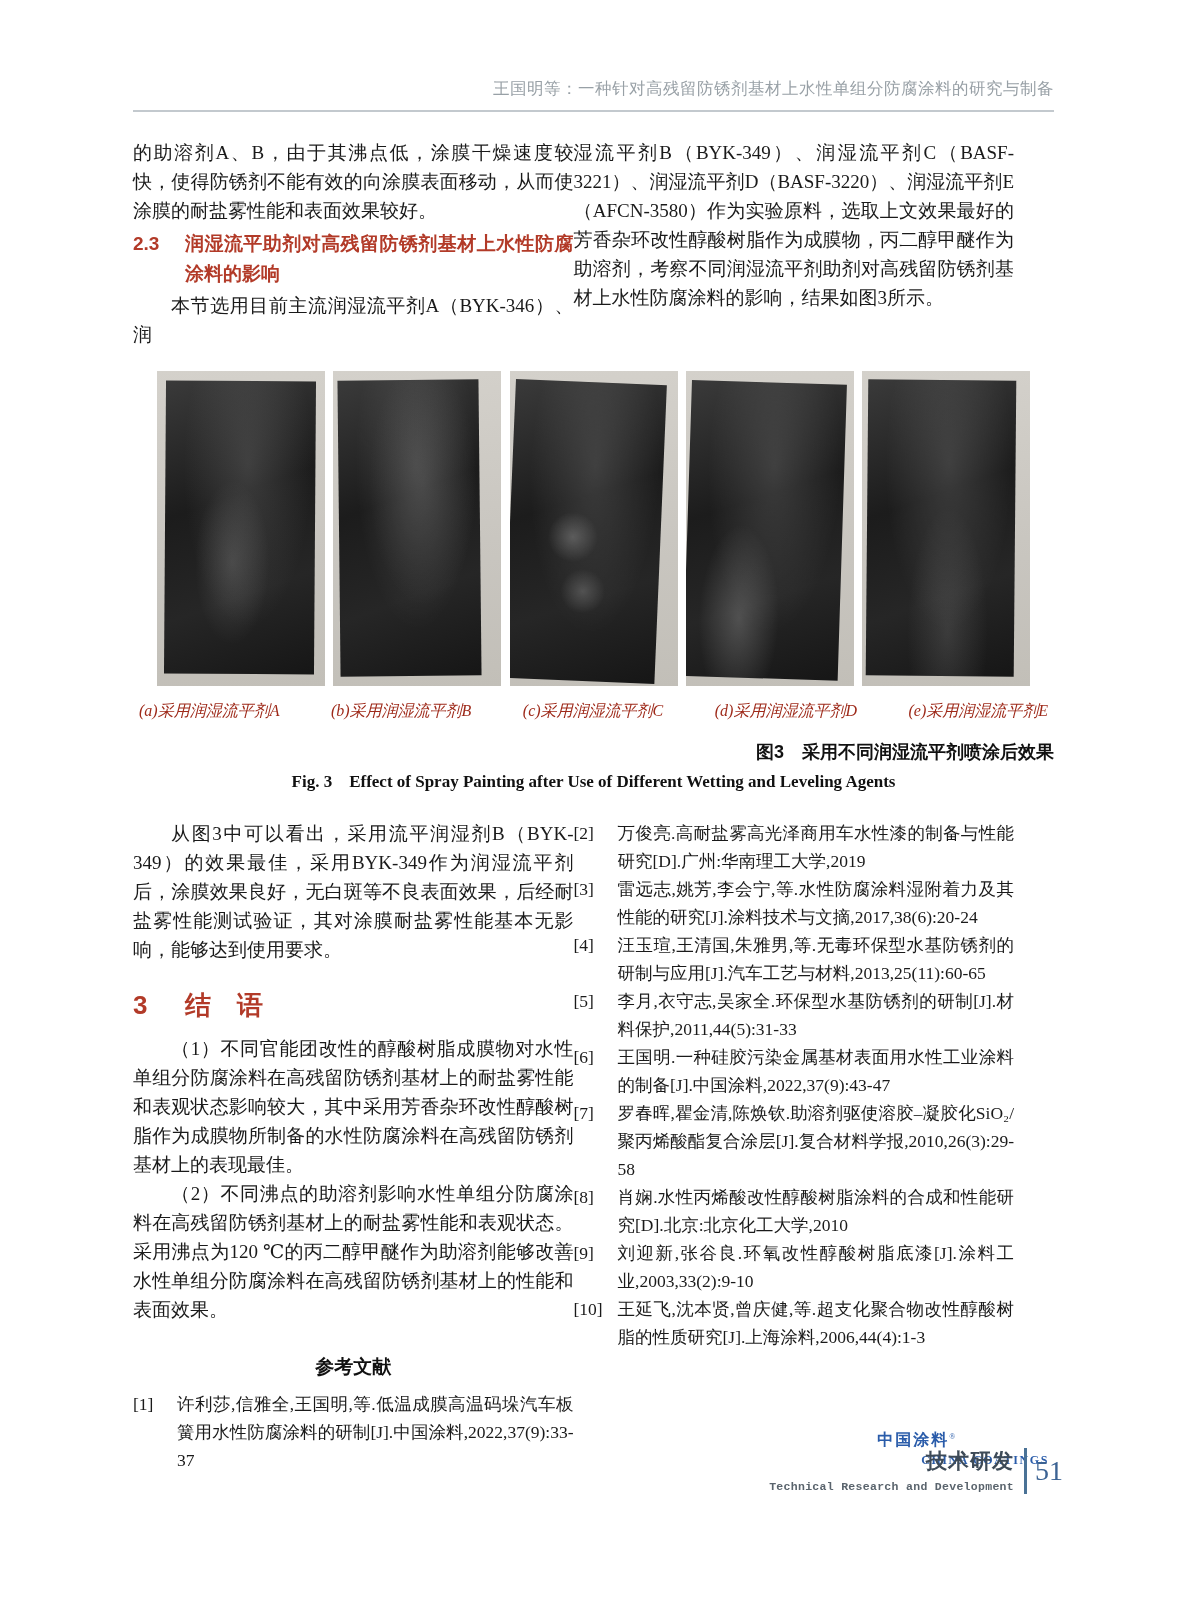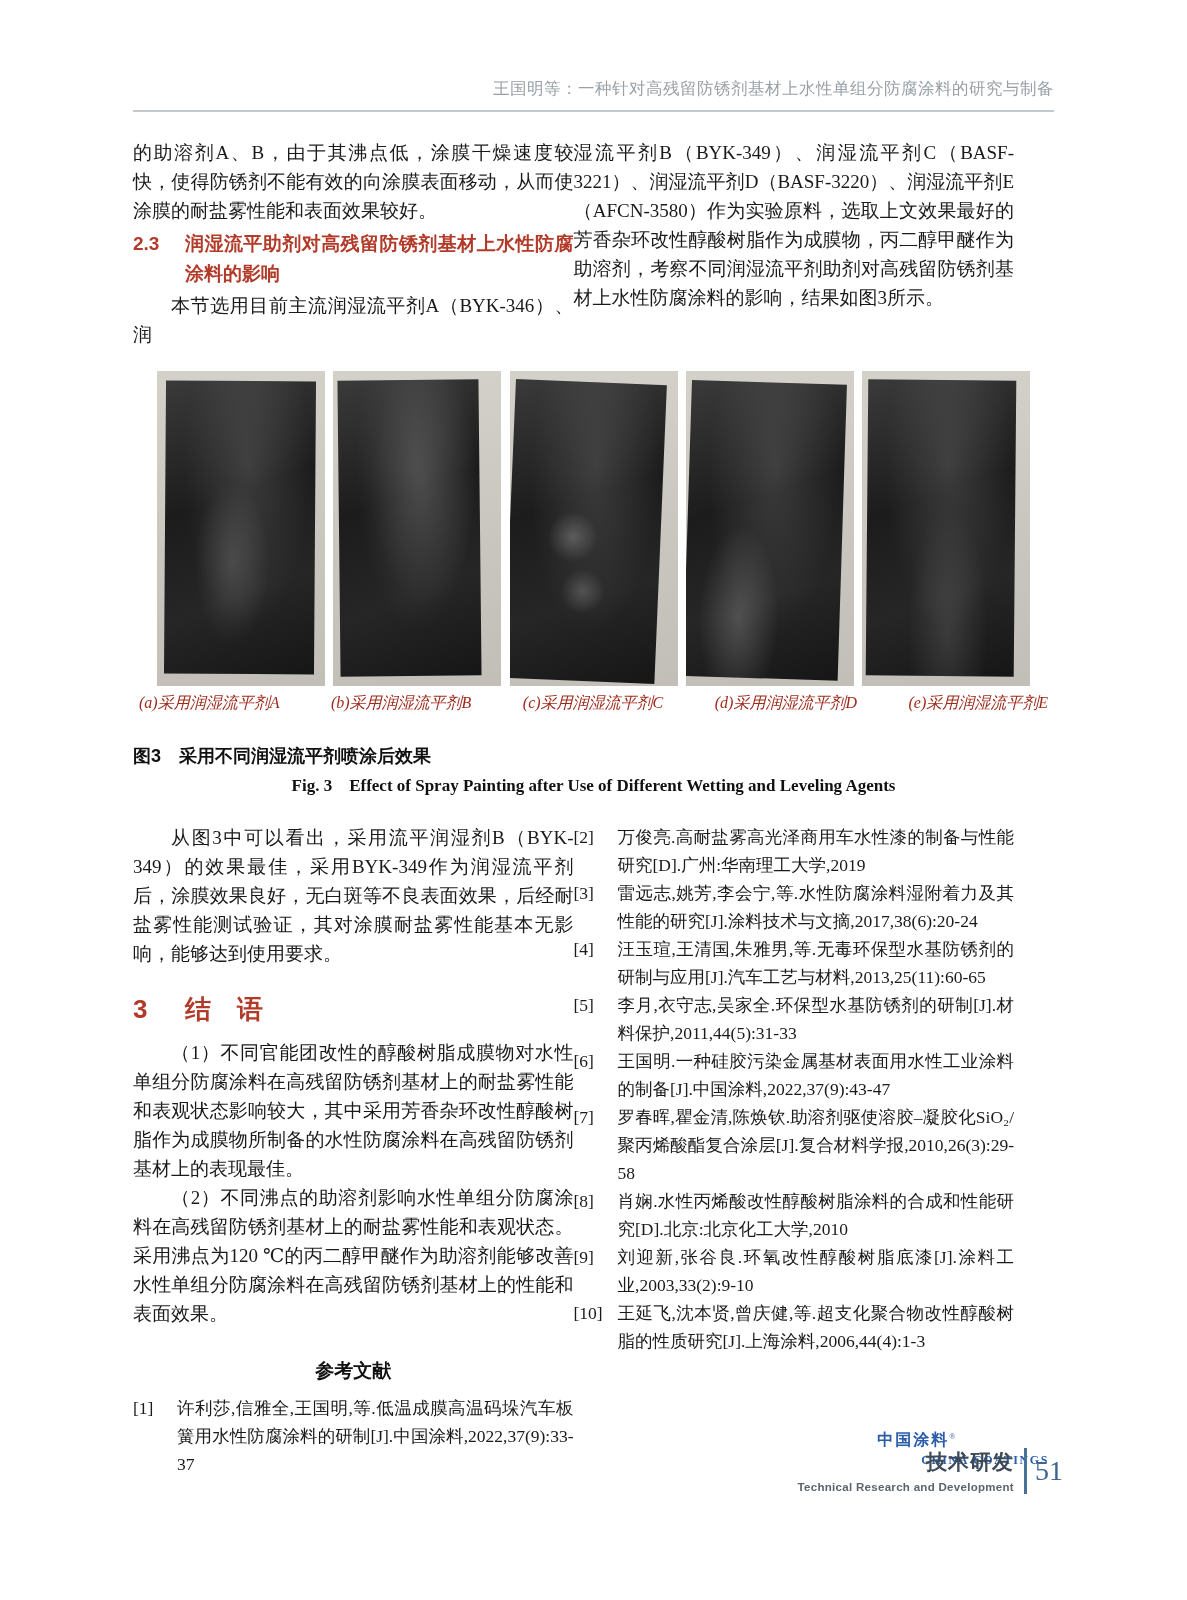--- a/index.html
+++ b/index.html
@@ -67,28 +67,28 @@
   .photo.p3 .panel::after { background:
       radial-gradient(circle at 42% 52%, rgba(255,255,255,0.22), rgba(255,255,255,0) 14%),
       radial-gradient(circle at 50% 70%, rgba(255,255,255,0.18), rgba(255,255,255,0) 10%); }
   .photo.p4 .panel { left:4%; top:2.8%; width:92%; height:94%; transform:rotate(1.8deg); transform-origin:top left; }
   .photo.p4 .panel::after { background:radial-gradient(ellipse at 35% 80%, rgba(255,255,255,0.20), rgba(255,255,255,0) 28%); }
   .photo.p5 .panel { left:3%; top:3%; width:88%; height:94%; transform:rotate(0.5deg); }
   .photo.p5 .panel::after { background:radial-gradient(ellipse at 55% 85%, rgba(200,200,200,0.16), rgba(0,0,0,0) 35%); }
 
   .photo-captions {
     display:flex; justify-content:space-between;
-    margin-top:6px; padding:0 6px;
+    margin-top:14px; padding:0 6px;
     font-style:italic;
     font-size:16px; line-height:22px;
     color:#9e2a1a;
     white-space:nowrap;
   }
   .fig-cap-cn {
-    margin-top:30px; text-align:left;
+    margin-top:18px; text-align:right;
     font-family:"Liberation Sans","DejaVu Sans",sans-serif;
     font-weight:bold; font-size:18px; color:#111;
   }
   .fig-cap-en {
     margin-top:6px; text-align:center;
     font-family:"Liberation Serif","DejaVu Serif",serif;
     font-weight:bold; font-size:17px; color:#111;
   }
 
   
@@ -126,21 +126,21 @@
   .page-badge {
     position:absolute; top:1448px; right:124px;
     display:flex; align-items:center;
   }
   .badge-text { text-align:right; }
   .badge-cn {
     font-family:"Liberation Sans","DejaVu Sans",sans-serif;
     font-weight:bold; font-size:21px; line-height:24px; color:#3d4a57; letter-spacing:1px;
   }
   .badge-en {
-    font-family:Liberation Sans, sans-serif;
+    font-family:Liberation Mono, monospace;
     font-weight:bold; font-size:11.5px; color:#5a646d; margin-top:7px; letter-spacing:0.3px;
   }
   .badge-bar { width:3px; height:46px; background:#4a7296; margin:0 8px 0 10px; }
   .badge-num {
     font-family:"Liberation Serif","DejaVu Serif",serif;
     font-size:28px; color:#3c6393;
   }
 </style>
 </head>
 <body>

